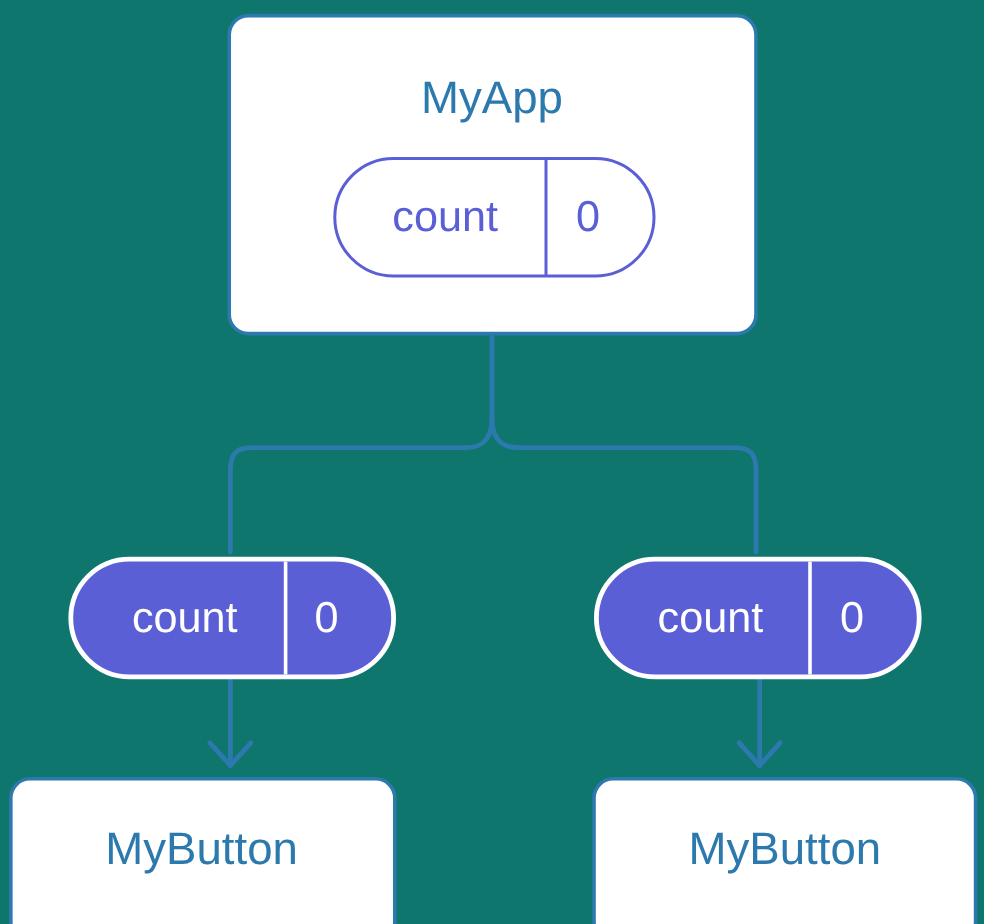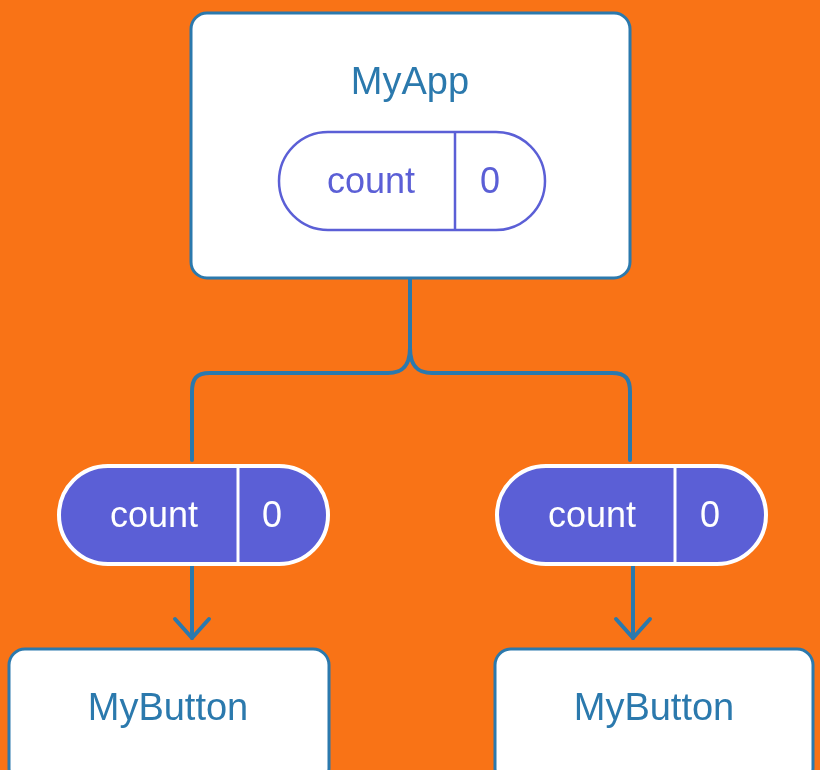--- a/index.html
+++ b/index.html
@@ -10,21 +10,21 @@
   body {
     width: 820px;
     height: 770px;
     overflow: hidden;
     font-family: "Liberation Sans", sans-serif;
   }
   #diagram-root {
     position: relative;
     width: 820px;
     height: 770px;
-    background: #f97316;
+    background: #0f766e;
   }
   svg.diagram {
     display: block;
     width: 820px;
     height: 770px;
   }
   .card-stroke {
     stroke: #2b79ad;
     stroke-width: 3;
     fill: #ffffff;

